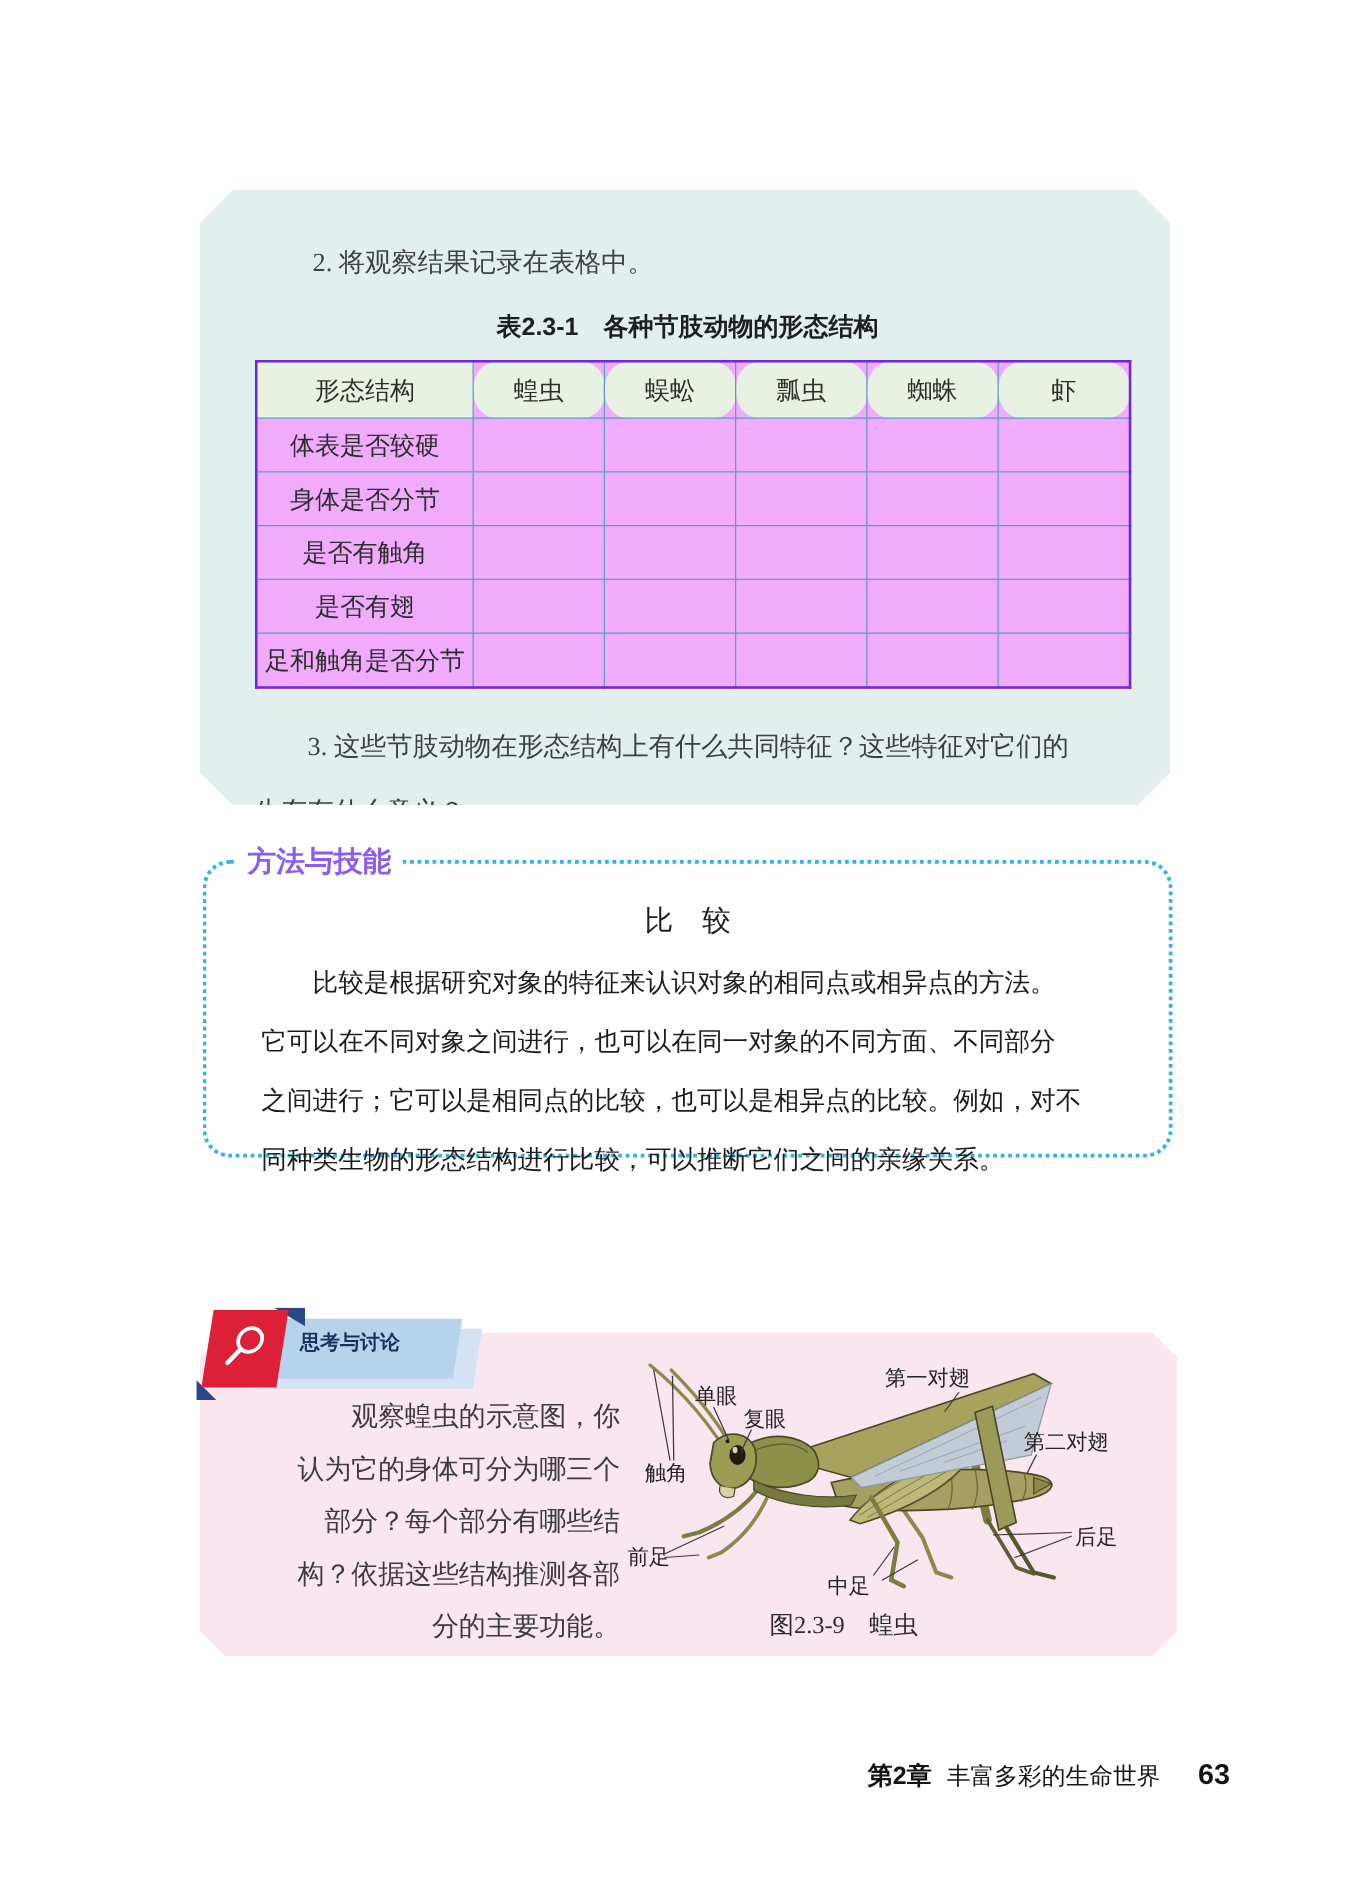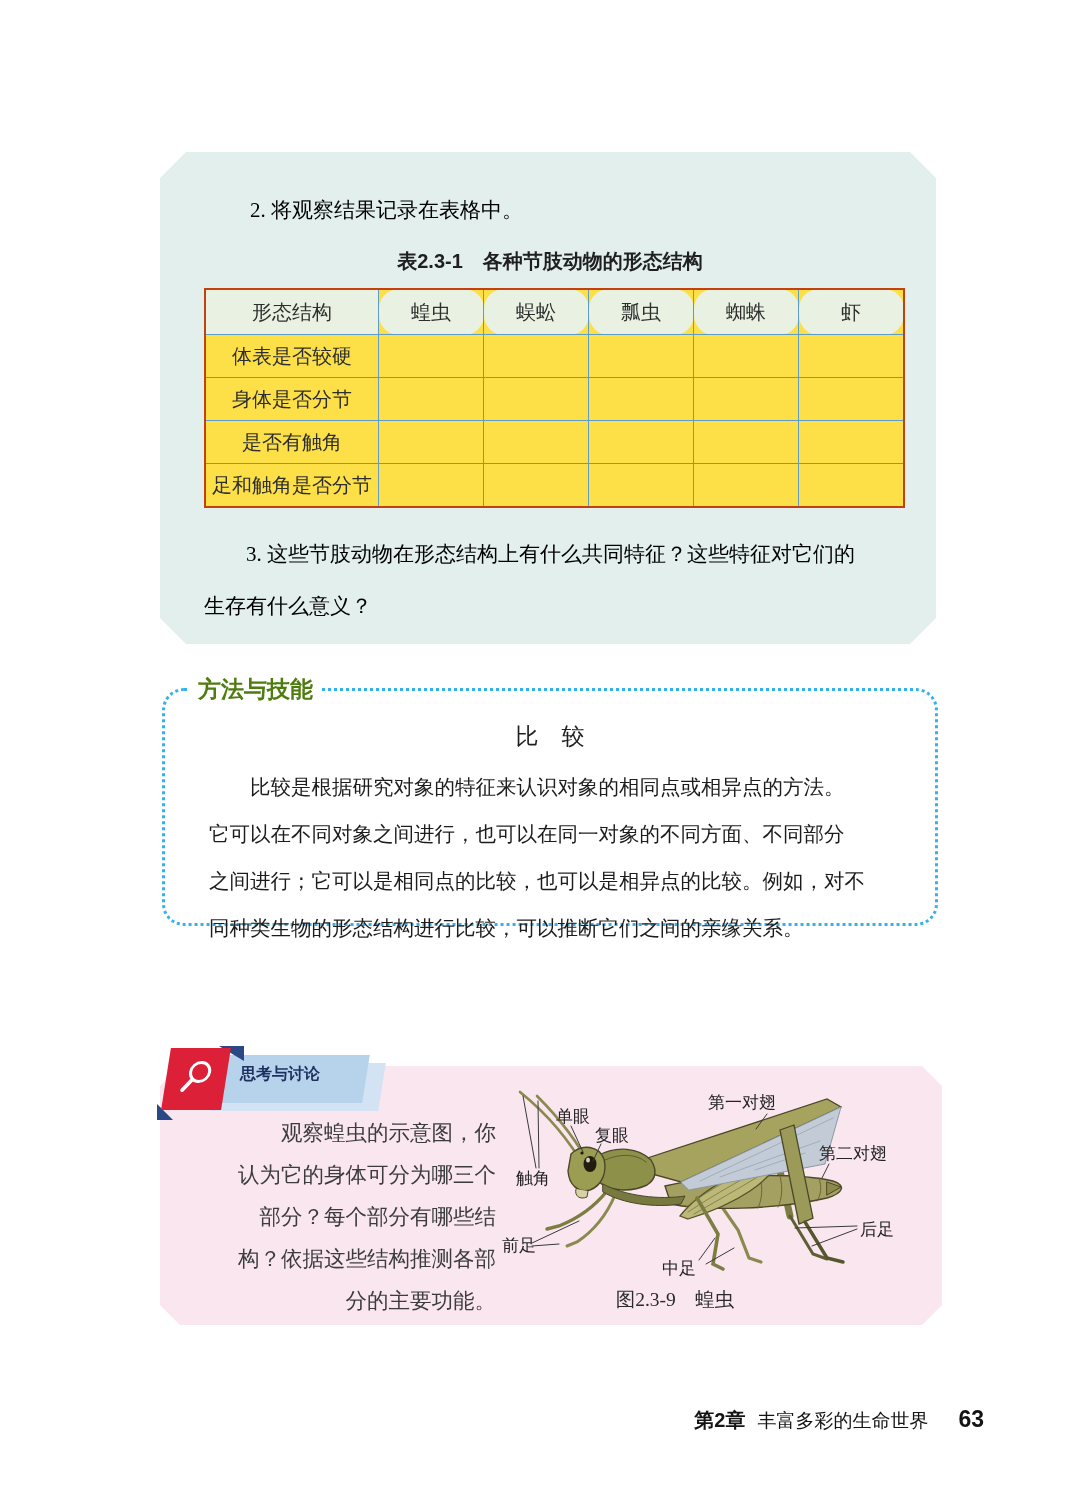--- a/index.html
+++ b/index.html
@@ -4,39 +4,39 @@
 <style>
   html,body{margin:0;padding:0;background:#ffffff;}
   .page{position:relative;width:1082px;height:1508px;background:#ffffff;overflow:hidden;
         font-family:"Liberation Serif","DejaVu Serif",serif;color:#232323;}
 
   
   .activity-box{position:absolute;left:160px;top:152px;width:776px;height:492px;
     background:#e2efec;box-sizing:border-box;padding:44px 40px 0 44px;
     clip-path:polygon(26px 0,calc(100% - 26px) 0,100% 26px,100% calc(100% - 26px),
                       calc(100% - 26px) 100%,26px 100%,0 calc(100% - 26px),0 26px);}
-  .step{margin:0;font-size:21px;color:#000000;}
+  .step{margin:0;font-size:21px;color:#404040;}
   .step2{margin-left:46px;}
   .table-title{margin:24px 0 0 0;text-align:center;font-family:"Liberation Sans","DejaVu Sans",sans-serif;
     font-weight:bold;font-size:20px;color:#1f1f1f;}
   table.obs{margin:13px auto 0 auto;border-collapse:collapse;table-layout:fixed;width:692px;
-    background:#fde047;border:2px solid #c2410c;}
+    background:#f0abfc;border:2px solid #6d28d9;}
   table.obs th,table.obs td{border:1.5px solid #5b9cc9;font-weight:normal;font-size:20px;color:#2e2e2e;
     text-align:center;padding:0;}
   table.obs th{height:44px;background:#e9f2e2;}
   table.obs td{height:42px;}
   table.obs .c0{width:172px;}
   table.obs .cx{width:104px;border-radius:20px;}
   .step3{margin-top:20px;line-height:52px;white-space:pre-line;text-indent:2em;}
 
   
   .method-box{position:absolute;left:162px;top:688px;width:770px;height:232px;
     border:3px dotted #35b1ea;border-radius:22px;background:#ffffff;}
   .method-label{position:absolute;top:-17px;left:24px;background:#ffffff;padding:0 9px;
-    font-family:"Liberation Sans","DejaVu Sans",sans-serif;font-weight:bold;font-size:23px;color:#4d7c0f;}
+    font-family:"Liberation Sans","DejaVu Sans",sans-serif;font-weight:bold;font-size:23px;color:#8b5cf6;}
   .method-title{margin:30px 0 0 0;text-align:center;font-size:23px;font-weight:normal;color:#1f1f1f;}
   .method-body{margin:12px 40px 0 44px;font-size:20.5px;line-height:47px;color:#1c1c1c;
     white-space:pre-line;text-indent:2em;}
 
   
   .main-para{position:absolute;left:148px;top:960px;width:800px;margin:0;
     font-size:22px;line-height:40px;color:#111111;white-space:pre-line;text-indent:2em;}
 
   
   .pink-box{position:absolute;left:160px;top:1066px;width:782px;height:259px;background:#f9e6ef;
@@ -112,20 +112,28 @@
         </tr>
         <tr>
           <td class="c0">是否有触角</td>
           <td></td>
             <td></td>
             <td></td>
             <td></td>
             <td></td>
         </tr>
         <tr>
+          <td class="c0">是否有翅</td>
+          <td></td>
+            <td></td>
+            <td></td>
+            <td></td>
+            <td></td>
+        </tr>
+        <tr>
           <td class="c0">足和触角是否分节</td>
           <td></td>
             <td></td>
             <td></td>
             <td></td>
             <td></td>
         </tr>
       </tbody>
     </table>
     <p class="step step3">3. 这些节肢动物在形态结构上有什么共同特征？这些特征对它们的

